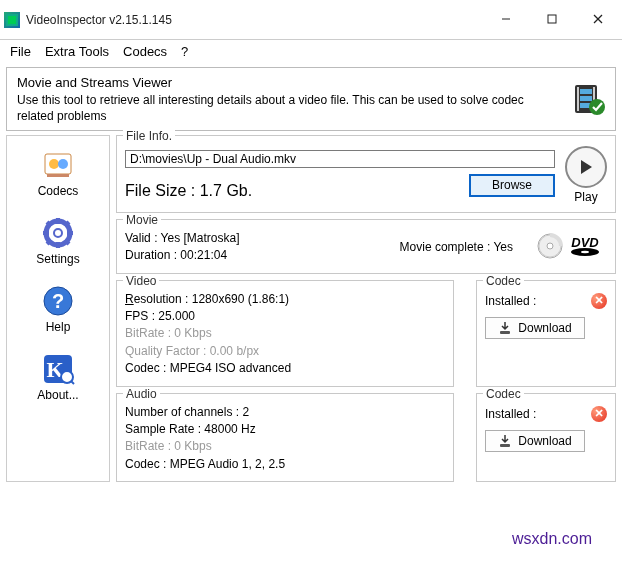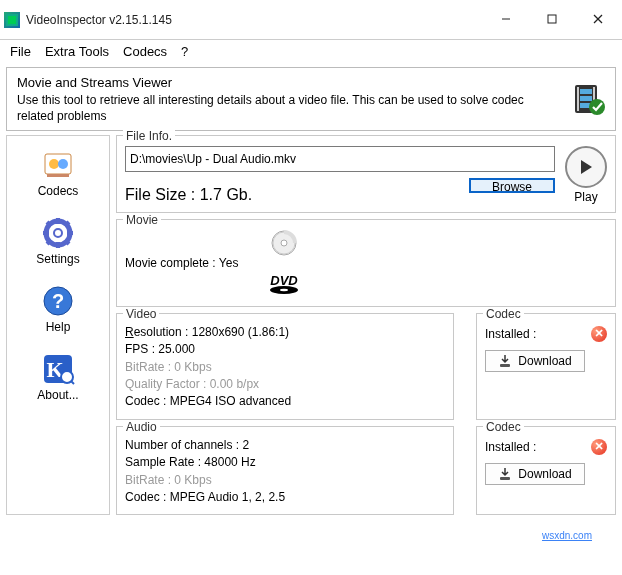--- a/index.html
+++ b/index.html
@@ -19,39 +19,39 @@
 .sidebar { width: 104px; border: 1px solid #ccc; background: #fff; display: flex; flex-direction: column; align-items: center; padding: 8px 0; gap: 10px; }
 .sidebar .item { display: flex; flex-direction: column; align-items: center; gap: 2px; width: 90px; padding: 4px 0; }
 .sidebar .item .ico { width: 34px; height: 34px; display:flex; align-items:center; justify-content:center; }
 .sidebar .item span { font-size: 12px; }
 .main { flex: 1; display: flex; flex-direction: column; gap: 6px; }
 .group { border: 1px solid #c8c8c8; padding: 4px 8px 8px; position: relative;}
 .group .legend { position: relative; top: -11px; left: -2px; background: #fff; display: inline-block; padding: 0 3px; font-size: 12px; color:#333; }
 .group .content { margin-top: -8px; }
 .fileinfo-row { display: flex; align-items: center; gap: 10px; }
 .fileinfo-main { flex:1; }
-.fileinfo input[type=text] { width: 100%; height: 26px; padding: 2px 4px; border: 1px solid #7a7a7a; font-family: inherit; font-size: 12px; background: #fff; }
+.fileinfo input[type=text] { width: 100%; height: 18px; padding: 2px 4px; border: 1px solid #7a7a7a; font-family: inherit; font-size: 12px; background: #fff; }
 .filesize { margin-top: 14px; font-size: 16px;}
-.browse-btn { margin-top: 6px; float: right; width: 86px; height: 15px; border: 2px solid #0a64c8; background: #e5f1fb; font-family: inherit; font-size: 12px; }
+.browse-btn { margin-top: 6px; float: right; width: 86px; height: 23px; border: 2px solid #0a64c8; background: #e5f1fb; font-family: inherit; font-size: 12px; }
 .play-col { display:flex; flex-direction:column; align-items:center; gap:2px; }
 .play-circle { width: 42px; height: 42px; border-radius: 50%; border: 2px solid #888; display: flex; align-items: center; justify-content: center; background:#f6f6f6; }
 .play-circle svg { width:16px; height:16px; }
 .movie-row { display:flex; align-items:center; gap:14px; }
 .movie-info { flex:1; line-height:1.45; }
-.disc-icons { display:flex; gap:14px; align-items:center;flex-direction:column; }
+.disc-icons { display:flex; gap:0; align-items:center; }
 .twocol { display:flex; gap:22px; }
 .leftg { flex:1; }
 .rightg { width:140px; }
 .gray { color:#9a9a9a; }
 .line { line-height:1.45; }
 .codec-row { display:flex; align-items:center; justify-content:space-between; margin-top:2px;}
 .dl-btn { display:flex; align-items:center; gap:6px; border:1px solid #adadad; background:#fdfdfd; padding:3px 8px; font-family:inherit; font-size:12px; margin-top:8px; min-width:100px; justify-content:center;}
 .red-x { width:16px; height:16px; border-radius:50%; background:radial-gradient(circle at 30% 30%, #ff9a7a, #e53020); display:flex; align-items:center; justify-content:center; color:#fff; font-weight:bold; font-size:11px;}
 .underline-letter { text-decoration: underline; }
-.watermark { position:absolute; right:30px; top:530px; color:#3b82f6; font-size:10px;text-decoration:underline; }
+.watermark { position:absolute; right:30px; top:530px; color:#4c1d95; font-size:16px; }
 </style>
 </head>
 <body>
 
 <div class="titlebar">
   <div class="app-icon">
     <svg width="12" height="12" viewBox="0 0 12 12">
         <rect width="12" height="12" fill="#1a8"></rect>
         <rect x="2" y="2" width="8" height="8" fill="#0c5"></rect>
       </svg>
@@ -177,20 +177,24 @@
               </svg>
           </div>
           <span>Play</span>
         </div>
       </div>
     </div>
 
     <div class="group">
       <span class="legend">Movie</span>
       <div class="content movie-row">
+        <div class="movie-info">
+          <div class="line">Valid : Yes [Matroska]</div>
+          <div class="line">Duration : 00:21:04</div>
+        </div>
         <div class="line" style="margin-right:10px;">Movie complete : Yes</div>
         <div class="disc-icons">
           <div>
             <svg width="26" height="26" viewBox="0 0 26 26">
                 <circle cx="13" cy="13" r="12" fill="#eee" stroke="#aaa"></circle>
                 <circle cx="13" cy="13" r="11" fill="none" stroke="#ccc"></circle>
                 <circle cx="13" cy="13" r="3" fill="#fff" stroke="#aaa"></circle>
                 <path d="M13 2 A11 11 0 0 1 24 13" fill="none" stroke="#ddd" stroke-width="4"></path>
               </svg>
           </div>

